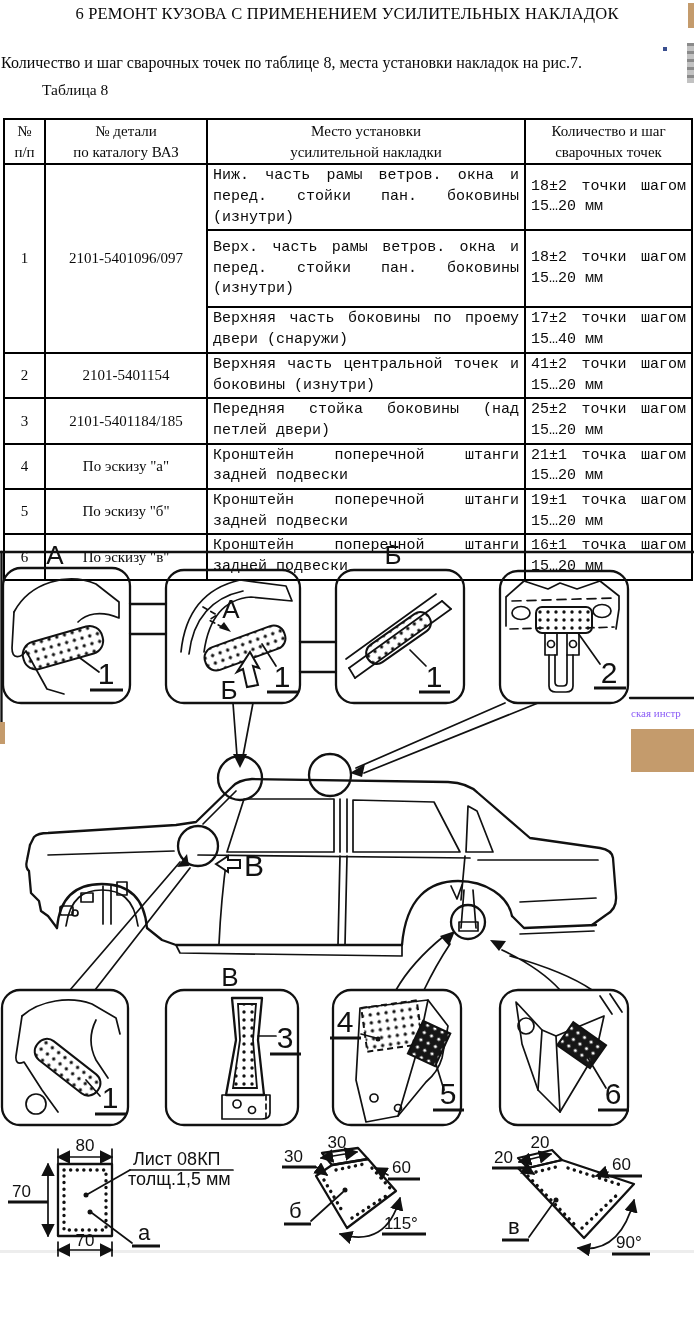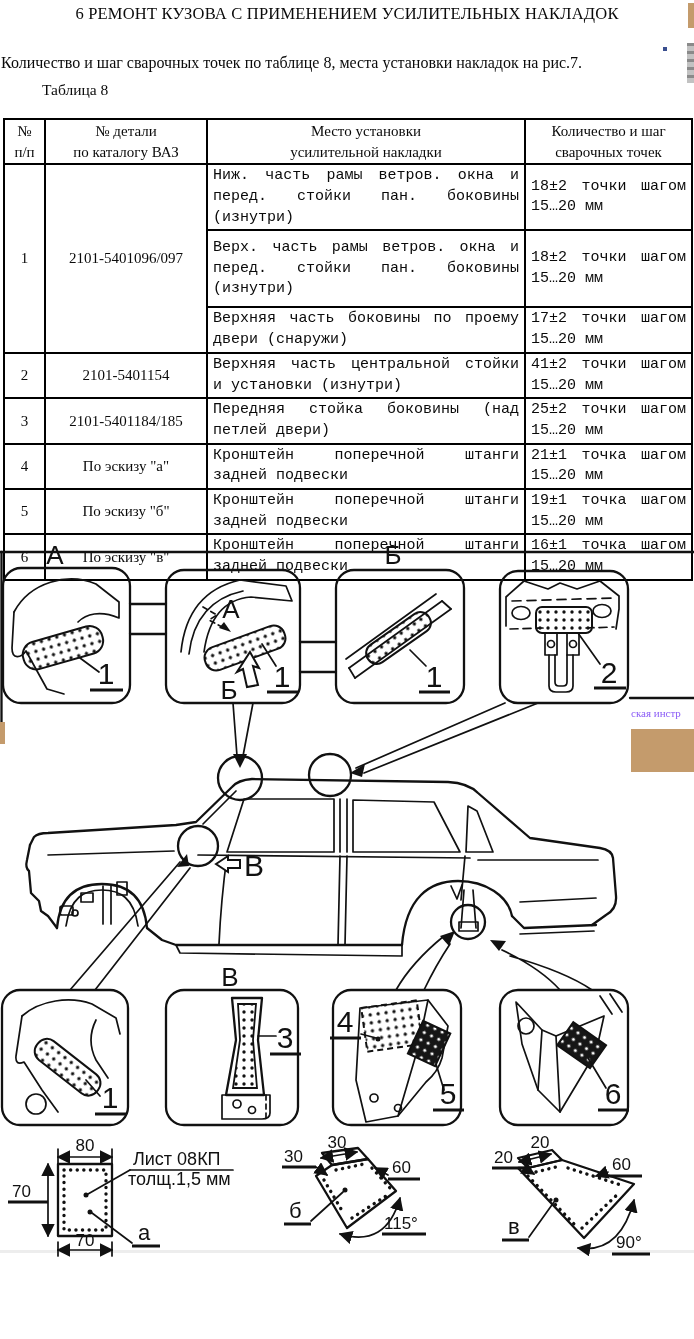--- a/index.html
+++ b/index.html
@@ -67,26 +67,26 @@
         <td class="c-part" rowspan="3">2101-5401096/097</td>
         <td class="c-place">Ниж. часть рамы ветров. окна и перед. стойки пан. боковины (изнутри)</td>
         <td class="c-points">18±2 точки шагом 15…20 мм</td>
       </tr>
       <tr style="height:77px">
         <td class="c-place">Верх. часть рамы ветров. окна и перед. стойки пан. боковины (изнутри)</td>
         <td class="c-points">18±2 точки шагом 15…20 мм</td>
       </tr>
       <tr style="height:44px">
         <td class="c-place">Верхняя часть боковины по проему двери (снаружи)</td>
-        <td class="c-points">17±2 точки шагом 15…20 мм</td>
+        <td class="c-points">17±2 точки шагом 15…40 мм</td>
       </tr>
       <tr style="height:40px">
         <td class="c-num">2</td>
         <td class="c-part">2101-5401154</td>
-        <td class="c-place">Верхняя часть центральной стойки и установки (изнутри)</td>
+        <td class="c-place">Верхняя часть центральной точек и боковины (изнутри)</td>
         <td class="c-points">41±2 точки шагом 15…20 мм</td>
       </tr>
       <tr style="height:42px">
         <td class="c-num">3</td>
         <td class="c-part">2101-5401184/185</td>
         <td class="c-place">Передняя стойка боковины (над петлей двери)</td>
         <td class="c-points">25±2 точки шагом 15…20 мм</td>
       </tr>
       <tr style="height:44px">
         <td class="c-num">4</td>

